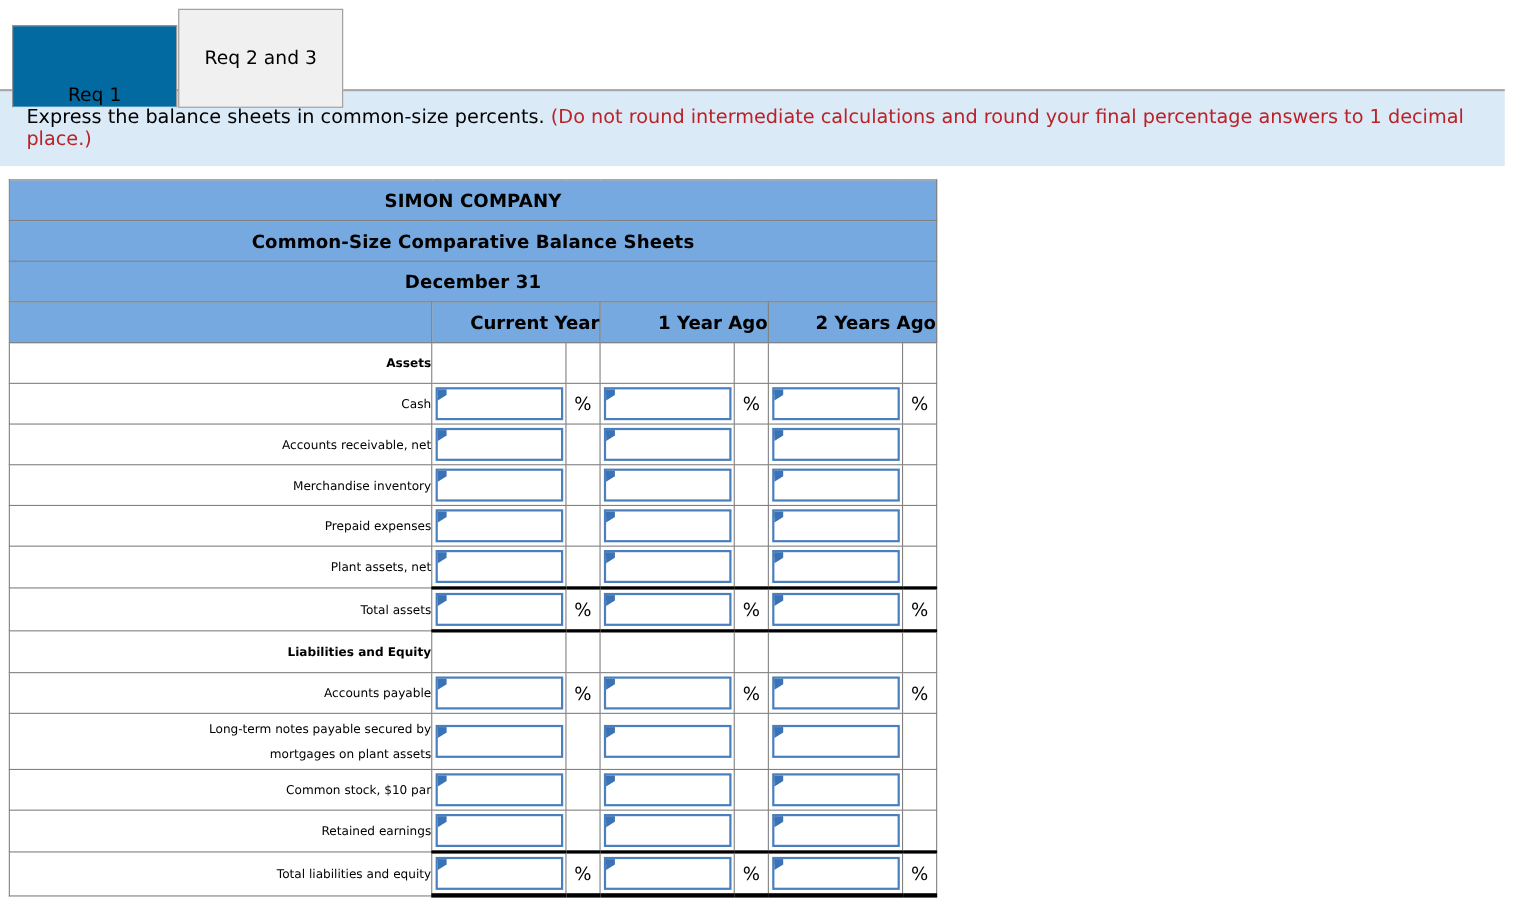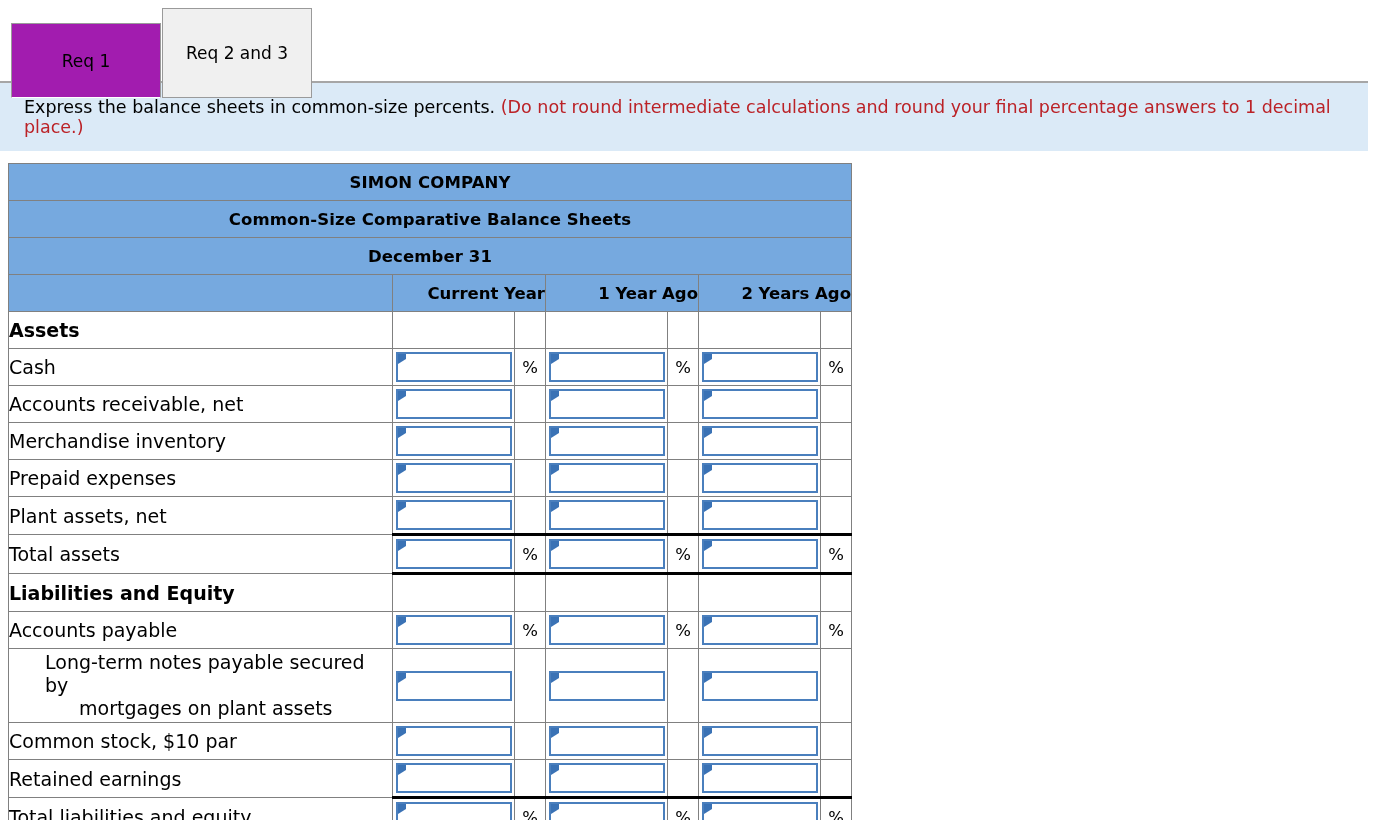--- a/index.html
+++ b/index.html
@@ -41,24 +41,25 @@
     display: flex;
     align-items: center;
     justify-content: center;
     font-size: 17px;
     color: #000;
     background: #f0f0f0;
     padding: 0 22px;
     cursor: pointer;
   }
   .tab.active {
-    background: #a21caf;
+    background: #0369a1;
     border-bottom: 1px solid #ffffff;
     z-index: 3;
     position: relative;
+    align-items: flex-end;
   }
   .tab#tab-req1 { width: 150px; padding: 0; }
   .tab#tab-req23 { width: 150px; padding: 0; margin-left: 1px; height: 90px; }
 
   
   #instruction-banner {
     box-sizing: border-box;
     width: 1368px;
     margin: 0;
     background: #dbeaf7;
@@ -103,23 +104,23 @@
   td.hdr-blank { background: #76a9df; }
   td.colhdr {
     background: #76a9df;
     font-weight: bold;
     text-align: right;
     font-size: 16.5px;
     color: #000000;
   }
 
   td.label {
-    text-align: left;
+    text-align: right;
     padding-left: 7px;
-    font-size: 19px;
+    font-size: 11px;
     white-space: nowrap;
   }
   td.label.bold { font-weight: bold; }
   td.label.wrap {
     white-space: normal;
     line-height: 23px;
     padding-top: 2px;
     padding-bottom: 2px;
     padding-left: 36px;
   }

